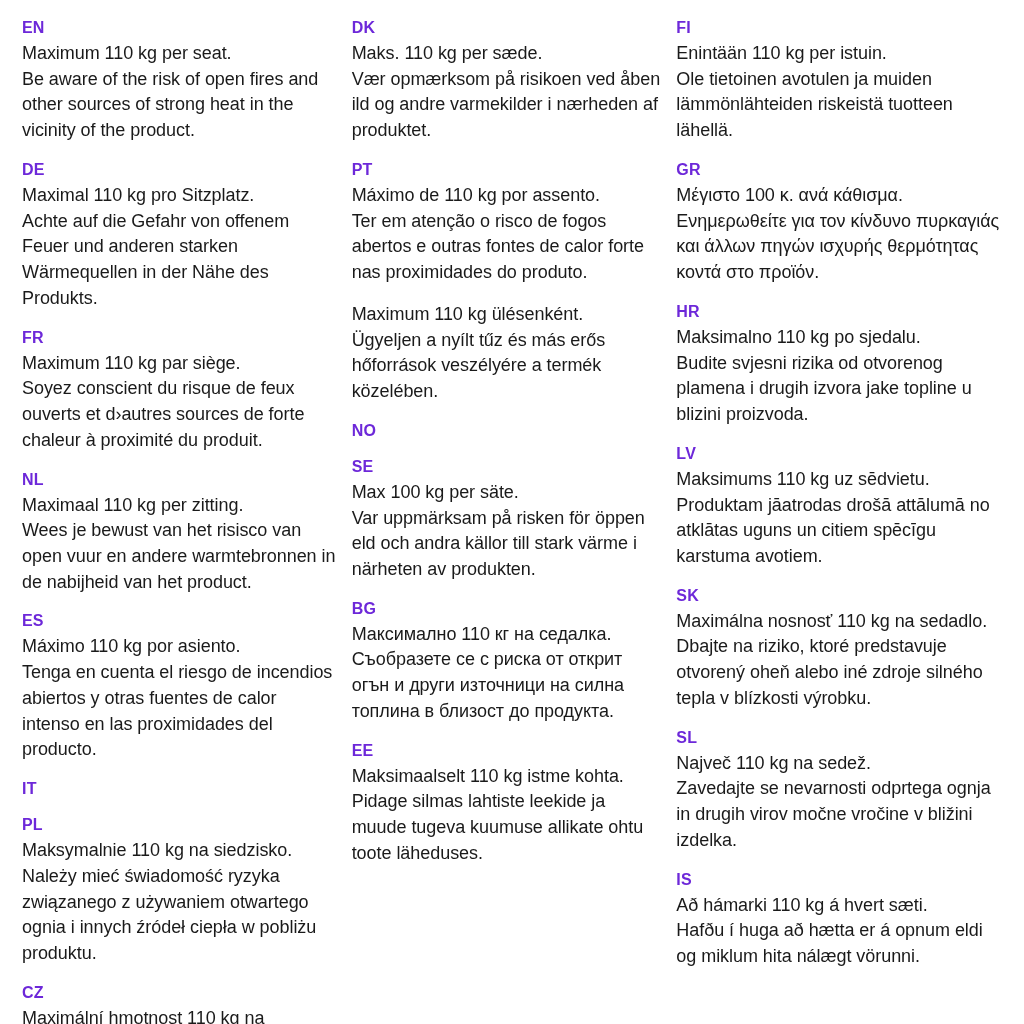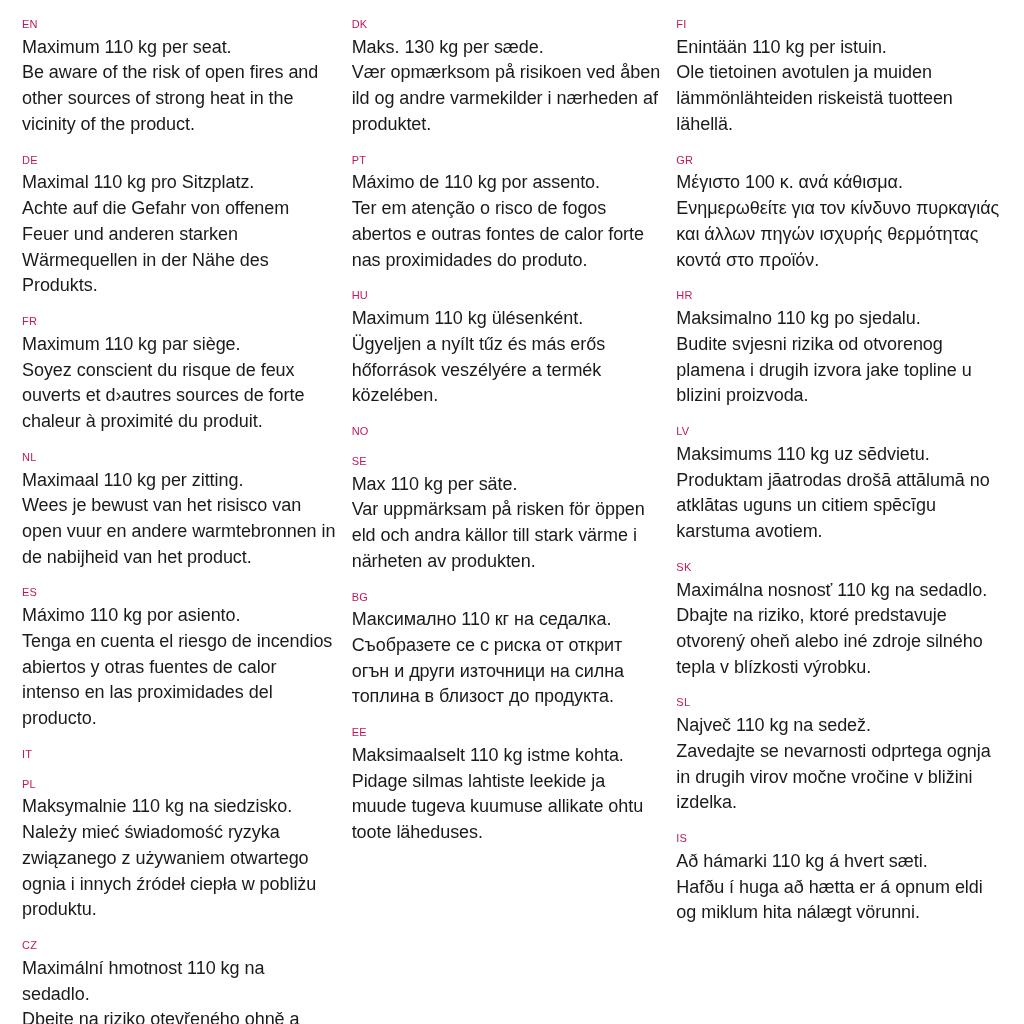--- a/index.html
+++ b/index.html
@@ -32,26 +32,26 @@
     box-sizing: border-box;
   }
   .column.col-0 { width: 330px; padding-right: 16px; }
   .column.col-1 { width: 325px; padding-right: 16px; }
   .column.col-2 { width: 330px; padding-right: 6px; }
 
   .block {
     margin-bottom: 16px;
   }
   .lang-code {
-    font-size: 11px;
-    font-weight: normal;
+    font-size: 16px;
+    font-weight: bold;
     letter-spacing: 0.2px;
     line-height: 1.25;
     margin-bottom: 3px;
-    color: #be185d;
+    color: #6d28d9;
   }
   .lang-text {
     font-size: 18px;
     line-height: 1.43;
     color: #1a1a1a;
     white-space: pre-line;
     letter-spacing: -0.05px;
   }
 </style>
 </head>
@@ -97,39 +97,38 @@
       <div class="block">
         <div class="lang-code">CZ</div>
         <div class="lang-text">Maximální hmotnost 110 kg na sedadlo.
 Dbejte na riziko otevřeného ohně a jiných zdrojů silného tepla v blízkosti výrobku.</div>
       </div>
     </div>
 
     <div class="column col-1">
       <div class="block">
         <div class="lang-code">DK</div>
-        <div class="lang-text">Maks. 130 kg per sæde.
+        <div class="lang-text">Maks. 110 kg per sæde.
 Vær opmærksom på risikoen ved åben ild og andre varmekilder i nærheden af produktet.</div>
       </div>
       <div class="block">
         <div class="lang-code">PT</div>
         <div class="lang-text">Máximo de 110 kg por assento.
 Ter em atenção o risco de fogos abertos e outras fontes de calor forte nas proximidades do produto.</div>
       </div>
       <div class="block">
-        <div class="lang-code">HU</div>
         <div class="lang-text">Maximum 110 kg ülésenként.
 Ügyeljen a nyílt tűz és más erős hőforrások veszélyére a termék közelében.</div>
       </div>
       <div class="block">
         <div class="lang-code">NO</div>
       </div>
       <div class="block">
         <div class="lang-code">SE</div>
-        <div class="lang-text">Max 110 kg per säte.
+        <div class="lang-text">Max 100 kg per säte.
 Var uppmärksam på risken för öppen eld och andra källor till stark värme i närheten av produkten.</div>
       </div>
       <div class="block">
         <div class="lang-code">BG</div>
         <div class="lang-text">Максимално 110 кг на седалка.
 Съобразете се с риска от открит огън и други източници на силна топлина в близост до продукта.</div>
       </div>
       <div class="block">
         <div class="lang-code">EE</div>
         <div class="lang-text">Maksimaalselt 110 kg istme kohta.

